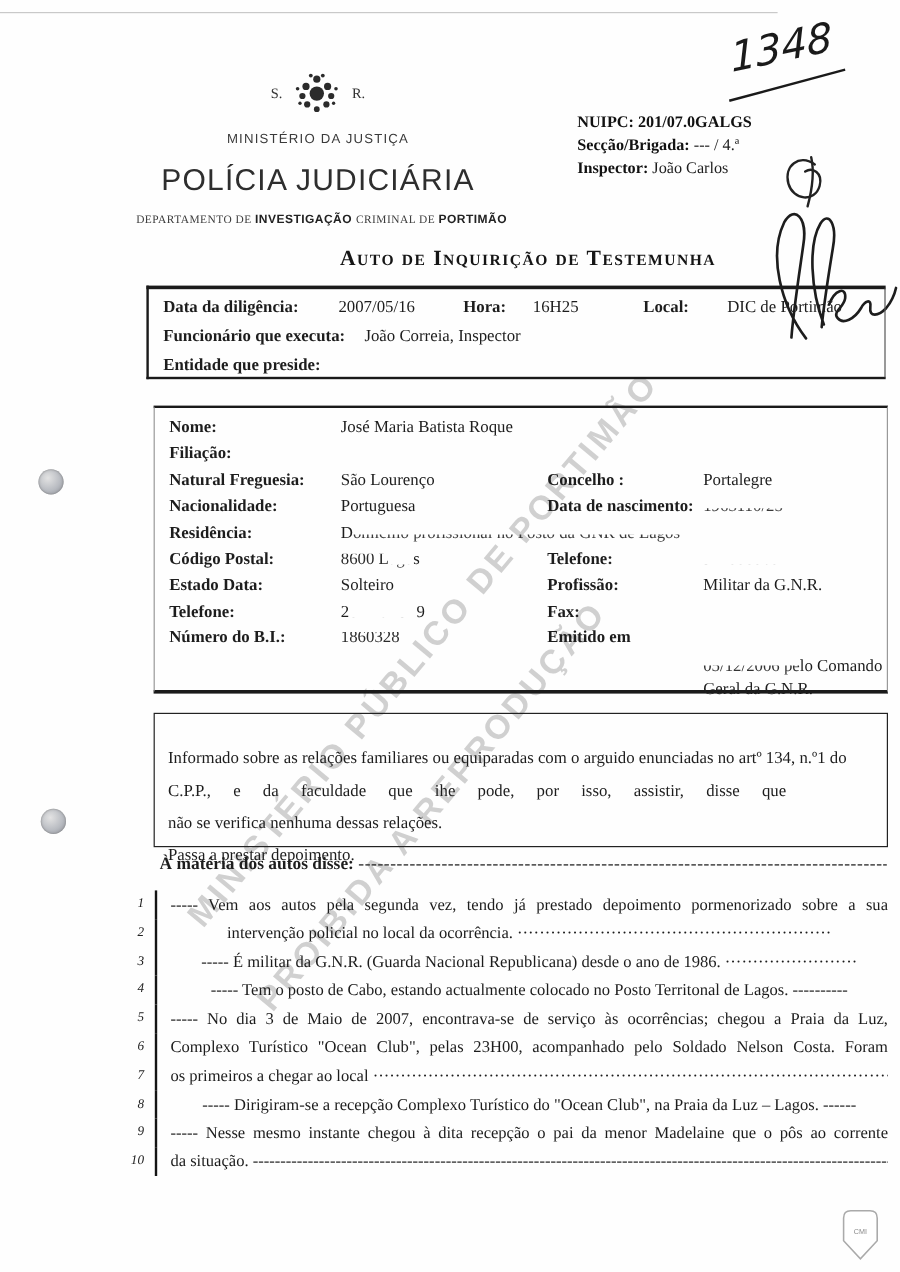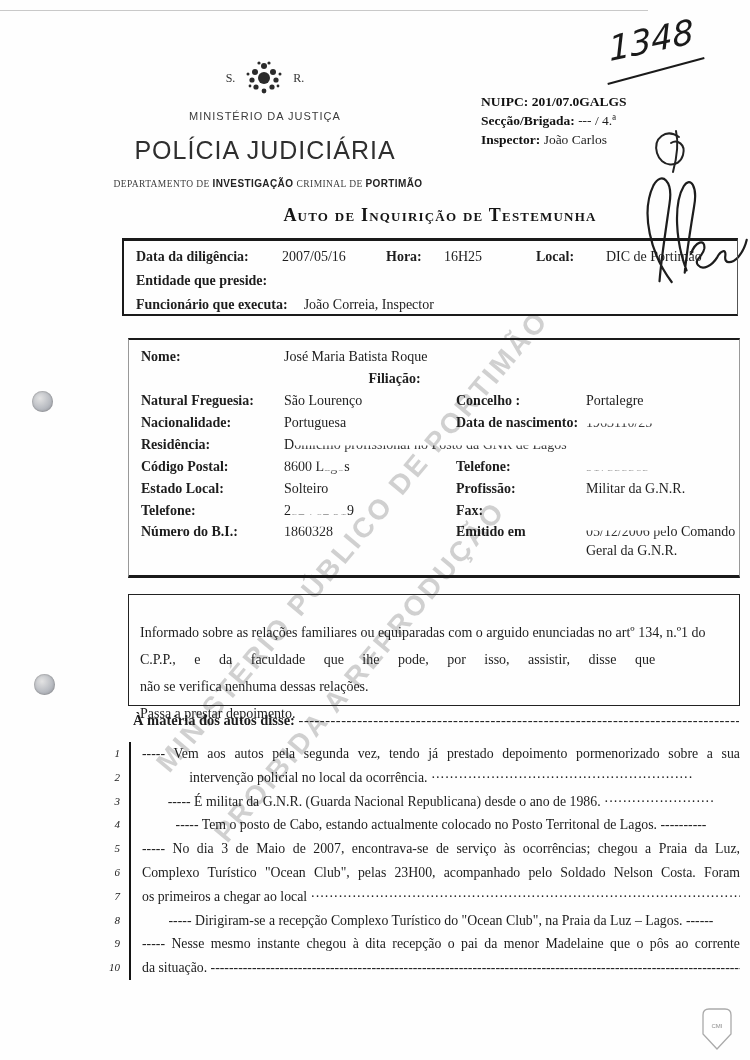--- a/index.html
+++ b/index.html
@@ -52,28 +52,28 @@
   .t1 .w4{display:inline-block;width:92px;}
   .t1 .w5{display:inline-block;width:54px;font-weight:bold;}
   .t1 .gap{display:inline-block;width:16px;}
   .t1 b{font-weight:bold;}
 
   
   .t2{left:128px;top:338px;width:612px;height:240px;box-sizing:border-box;
       border-top:2px solid #1a1a1a;border-bottom:3px solid #1a1a1a;
       border-left:1px solid #999;border-right:1px solid #999;
       padding:6px 0 0 12px;font-size:14px;}
-  .t2 .trow{display:flex;height:22px;line-height:22px;align-items:flex-start;justify-content:center;}
+  .t2 .trow{display:flex;height:22px;line-height:22px;align-items:flex-start;}
   .t2 .lbl{width:143px;flex:none;font-weight:bold;white-space:nowrap;}
   .t2 .lval{width:172px;flex:none;white-space:nowrap;}
   .t2 .lval.wide{flex:1;}
   .t2 .rlbl{width:130px;flex:none;font-weight:bold;white-space:nowrap;}
   .t2 .rval{flex:1;white-space:nowrap;}
   .t2 .tall{height:40px;line-height:19px;}
-  .t2 .tall .rval{white-space:normal;}
+  .t2 .tall .rval{white-space:normal;margin-top:24px;}
 
   
   .e25{display:inline-block;clip-path:inset(25% 0 0 0);color:#2b2b2b;}
   .e45{display:inline-block;clip-path:inset(45% 0 0 0);color:#333;}
   .e55{display:inline-block;clip-path:inset(52% 0 0 0);color:#3a3a3a;}
   .e70{display:inline-block;clip-path:inset(66% 0 0 0);color:#474747;}
 
   
   .stmt{left:128px;top:594px;width:612px;height:112px;box-sizing:border-box;
         border:1.5px solid #222;padding:24px 11px;font-size:14px;line-height:27px;}
@@ -158,22 +158,22 @@
   <svg class="abs hand" style="left:628px;top:168px;" width="120" height="118" viewBox="0 0 120 118" fill="none" stroke="#1d1d1d" stroke-width="2.2" stroke-linecap="round" transform="rotate(-6)">
     <path d="M38,112 C20,82 14,40 30,14 C40,0 50,12 44,34 C38,58 30,88 26,110"></path>
     <path d="M54,102 C46,72 48,34 60,18 C68,8 74,20 68,40 C62,62 56,84 52,104"></path>
     <path d="M60,86 c6,-12 16,-14 14,-4 c-2,8 -12,10 -8,16 c4,6 14,2 20,-6 c4,-6 10,-8 8,0 c-2,8 6,8 13,2 c4,-4 8,-10 10,-16"></path>
   </svg>
 
   <div class="abs title">Auto de Inquirição de Testemunha</div>
 
   <div class="abs t1">
     <div class="r"><span class="w1">Data da diligência:</span><span class="w2">2007/05/16</span><span class="w3">Hora:</span><span class="w4">16H25</span><span class="w5">Local:</span><span class="gap"></span><span>DIC de Portimão</span></div>
+    <div class="r"><b>Funcionário que executa:</b><span class="gap"></span><span>João Correia, Inspector</span></div>
     <div class="r"><b>Entidade que preside:</b></div>
-    <div class="r"><b>Funcionário que executa:</b><span class="gap"></span><span>João Correia, Inspector</span></div>
   </div>
 
   <div class="abs t2">
     <div class="trow">
       <span class="lbl">Nome:</span>
       <span class="lval wide">José Maria Batista Roque</span>
     </div>
     <div class="trow">
       <span class="lbl">Filiação:</span>
     </div>
@@ -193,21 +193,21 @@
       <span class="lbl">Residência:</span>
       <span class="lval wide"><span>D</span><span class="e55">omicílio profissional no Posto da GNR de Lagos</span></span>
     </div>
     <div class="trow">
       <span class="lbl">Código Postal:</span>
       <span class="lval"><span class="e25">8600 L</span><span class="e70">ago</span><span>s</span></span>
       <span class="rlbl">Telefone:</span>
       <span class="rval"><span class="e70">917558565</span></span>
     </div>
     <div class="trow">
-      <span class="lbl">Estado Local:</span>
+      <span class="lbl">Estado Data:</span>
       <span class="lval">Solteiro</span>
       <span class="rlbl">Profissão:</span>
       <span class="rval">Militar da G.N.R.</span>
     </div>
     <div class="trow">
       <span class="lbl">Telefone:</span>
       <span class="lval"><span>2</span><span class="e70">82 762 91</span><span>9</span></span>
       <span class="rlbl">Fax:</span>
       <span class="rval"></span>
     </div>

